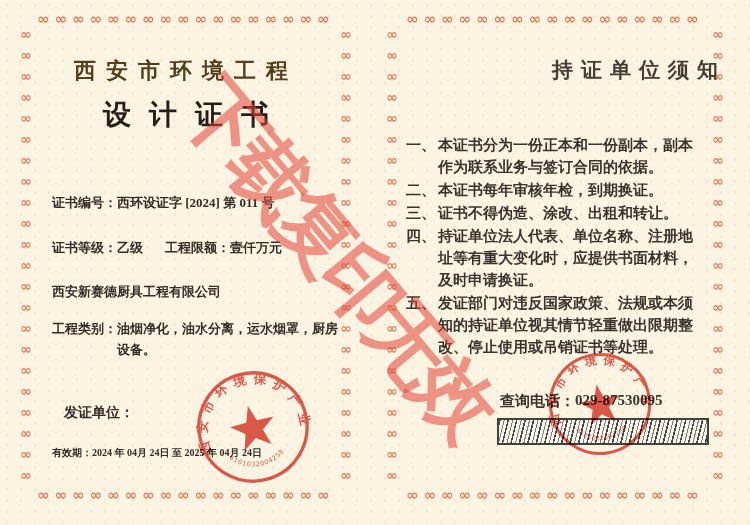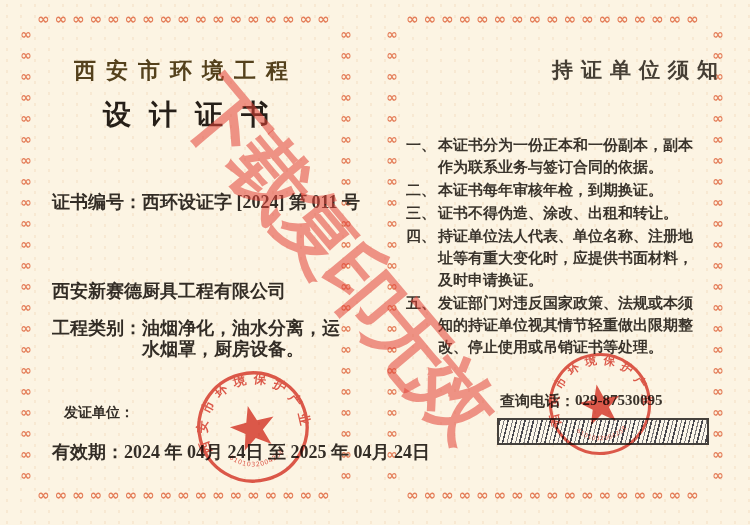--- a/index.html
+++ b/index.html
@@ -27,31 +27,31 @@
   .frame-left{left:0;}
   .frame-right{right:0;}
   
   .abs{position:absolute;}
   .cert-title1{left:18px;top:56px;width:336px;text-align:center;
     font-size:22px;font-weight:bold;letter-spacing:10px;color:#54411c;}
   .cert-title2{left:18px;top:96px;width:336px;text-align:center;
     font-size:28px;font-weight:bold;letter-spacing:18px;color:#261f18;text-indent:18px;}
   .cert-sub{left:18px;top:141px;width:336px;text-align:center;
     font-size:15px;letter-spacing:4px;color:#463d32;font-weight:bold;}
-  .row{left:52px;display:flex;color:#332d26;font-weight:bold;font-size:18px;line-height:21px;}
+  .row{left:52px;display:flex;color:#332d26;font-weight:bold;font-size:13px;line-height:21px;}
   .row .lbl{white-space:nowrap;}
   .row .val{white-space:nowrap;}
   .row-no{top:192px;}
   .row-grade{top:237px;}
   .row-grade .gap{width:22px;}
   .row-company{top:281px;}
   .row-category{top:318px;width:300px;}
   .row-category .val{white-space:normal;width:228px;}
   .row-issuer{top:402px;font-size:14px;margin-left:12px;}
-  .row-validity{top:442px;font-size:18px;}
+  .row-validity{top:442px;font-size:10px;}
   
   .notice-title{left:384px;top:56px;width:342px;text-align:right;
     font-size:21px;font-weight:bold;letter-spacing:8px;color:#453e34;text-indent:8px;}
   .notices{left:406px;top:134px;width:300px;color:#3a342c;font-size:15px;
     font-weight:bold;line-height:22px;}
   .notice{display:flex;margin-bottom:1px;}
   .notice .num{width:32px;flex:none;}
   .notice .txt{flex:1;}
   .phone-row{left:500px;top:392px;display:flex;font-size:15px;font-weight:bold;color:#3a342c;}
   .barcode{left:497px;top:418px;width:212px;height:27px;border:2px solid #45413c;
@@ -93,20 +93,27 @@
   </div>
 
   <div class="abs cert-title1">西安市环境工程</div>
   <div class="abs cert-title2">设计证书</div>
 
   <div class="abs row row-no">
     <span class="lbl">证书编号：</span>
     <span class="val">西环设证字 [2024] 第 011 号</span>
   </div>
 
+  <div class="abs row row-grade">
+    <span class="lbl">证书等级：</span>
+    <span class="val">乙级</span>
+    <span class="gap"></span>
+    <span class="lbl">工程限额：</span>
+    <span class="val">壹仟万元</span>
+  </div>
 
   <div class="abs row row-company">
     <span class="val">西安新赛德厨具工程有限公司</span>
   </div>
 
   <div class="abs row row-category">
     <span class="lbl">工程类别：</span>
     <span class="val">油烟净化，油水分离，运水烟罩，厨房设备。</span>
   </div>
 

